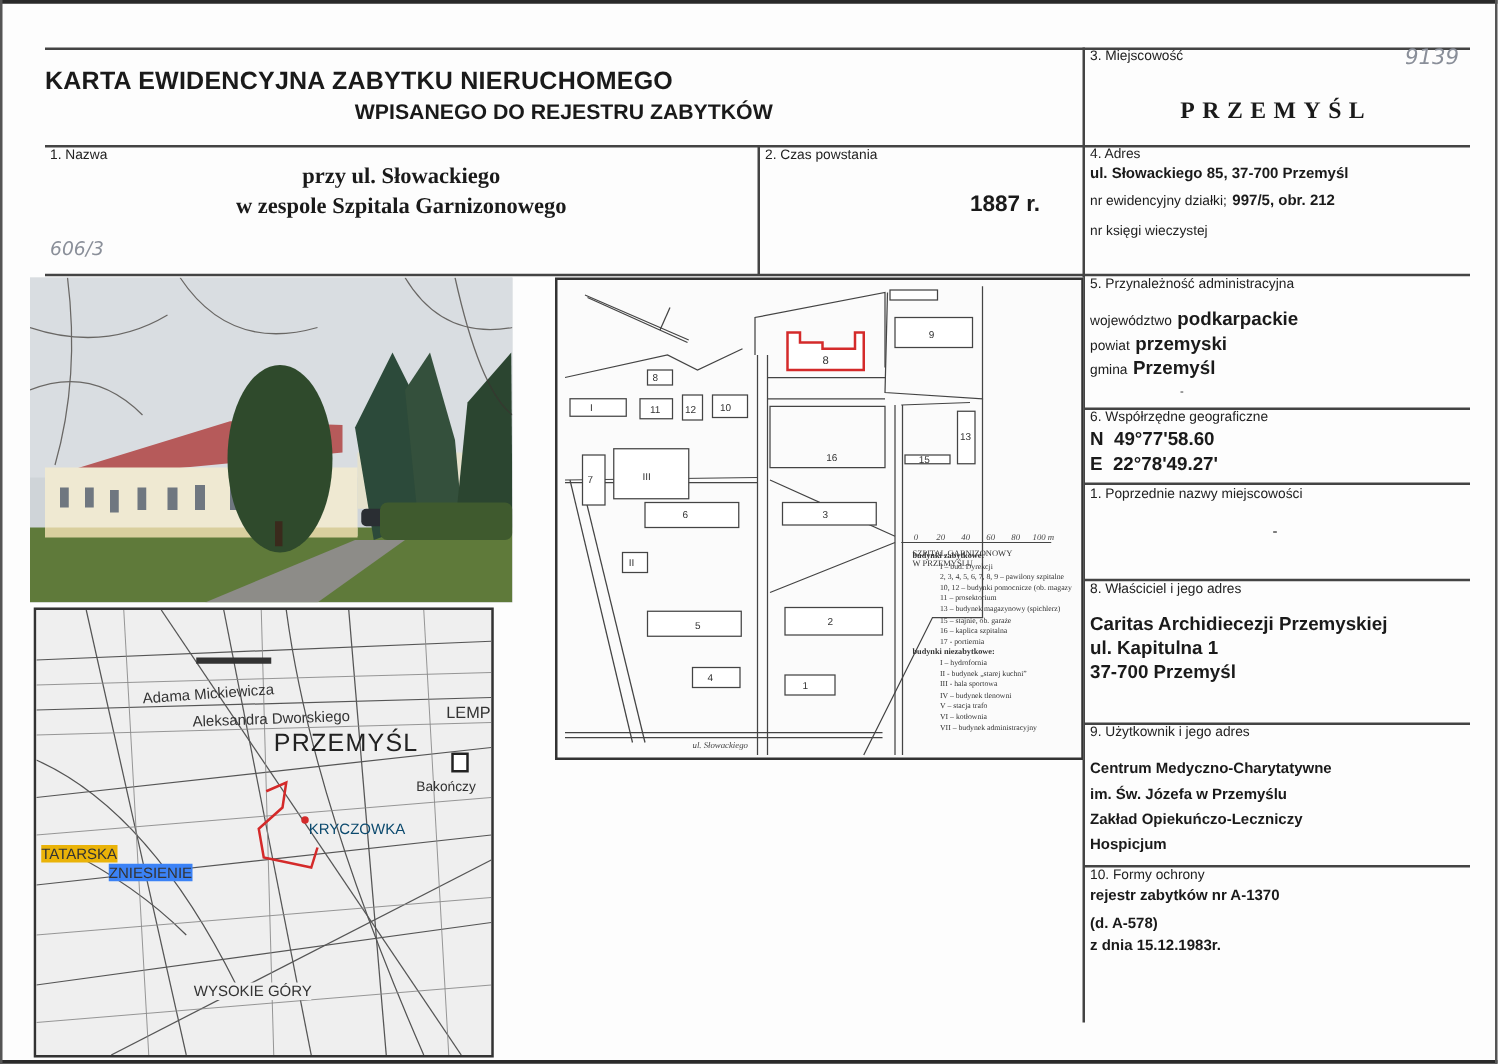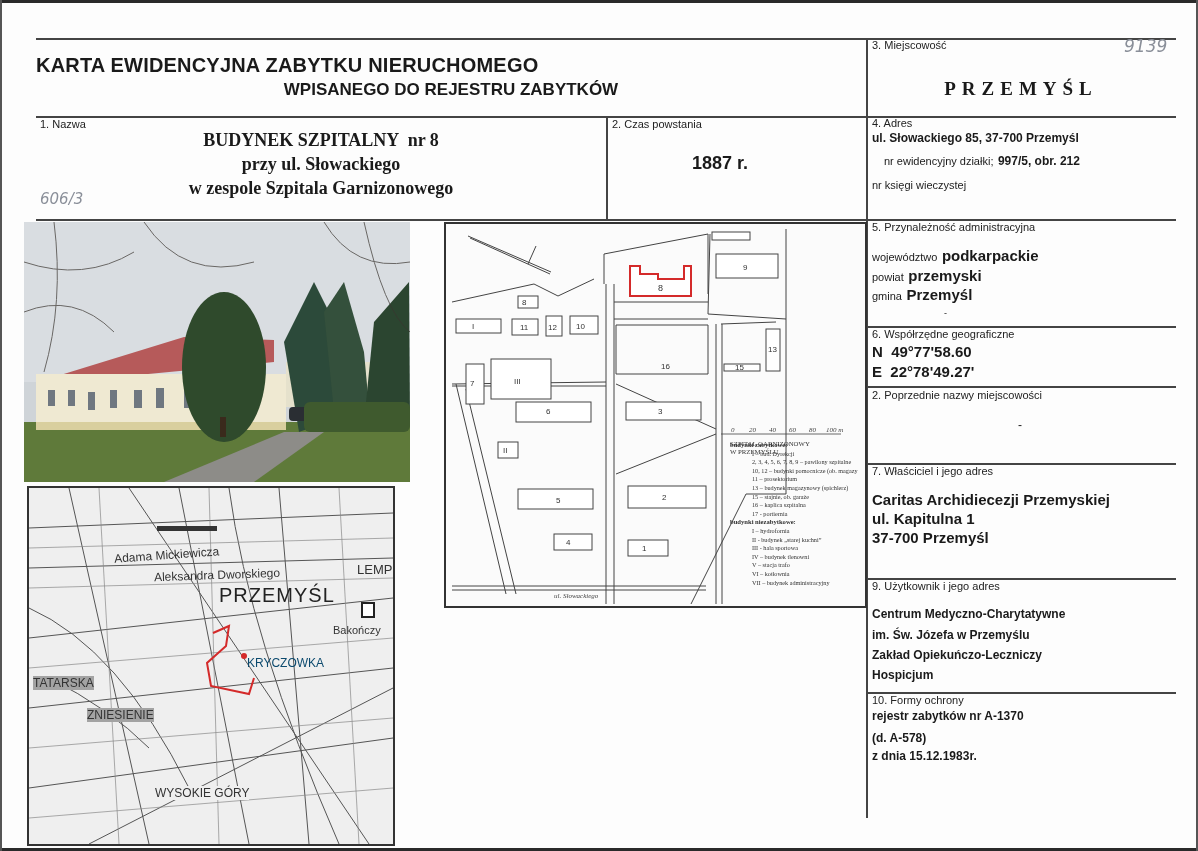--- a/index.html
+++ b/index.html
@@ -12,21 +12,21 @@
   .scan-edge-left { position:absolute; left:0; top:0; width:2px; height:851px; background:#555; }
   .scan-edge-right { position:absolute; right:0; top:0; width:2px; height:851px; background:#555; }
   .hline { position:absolute; height:2px; background:#444; }
   .vline { position:absolute; width:2px; background:#444; }
   .lbl { position:absolute; font-size:11px; color:#222; }
   .title1 { position:absolute; left:36px; top:54px; width:830px; text-align:left; font-weight:bold; font-size:20px; letter-spacing:0.2px; }
   .title2 { position:absolute; left:36px; top:80px; width:830px; text-align:center; font-weight:bold; font-size:17px; }
   .serif { font-family:"Liberation Serif", serif; font-weight:bold; }
   .city { position:absolute; left:868px; top:78px; width:306px; text-align:center; font-size:19px; letter-spacing:6px; }
   .name-block { position:absolute; left:36px; top:128px; width:570px; text-align:center; font-size:18px; line-height:24px; }
-  .year { position:absolute; left:608px; top:153px; width:224px; text-align:center; font-weight:bold; font-size:18px; }
+  .year { position:absolute; left:608px; top:153px; width:224px; text-align:right; font-weight:bold; font-size:18px; }
   .b16 { font-weight:bold; font-size:12px; }
   .b15 { font-weight:bold; font-size:15px; }
   .val-line { position:absolute; left:872px; white-space:nowrap; }
   .small { font-size:11px; font-weight:normal; }
   .handwrite { position:absolute; font-family:"DejaVu Sans", sans-serif; color:#8a8f99; font-style:italic; }
   .photo { position:absolute; left:24px; top:222px; width:386px; height:260px; overflow:hidden; background:#cfd4d8; }
   .citymap { position:absolute; left:27px; top:486px; width:364px; height:356px; border:2px solid #333; background:#eeeeee; overflow:hidden; }
   .siteplan { position:absolute; left:444px; top:222px; width:419px; height:382px; border:2px solid #333; background:#fbfbfb; overflow:hidden; }
   .legend { position:absolute; left:730px; top:441px; width:135px; font-family:"Liberation Serif", serif; font-size:6.2px; line-height:8.6px; color:#333; }
   .legend .ind { padding-left:22px; }
@@ -55,31 +55,30 @@
 <div class="title2">WPISANEGO DO REJESTRU ZABYTKÓW</div>
 
 <div class="handwrite" style="left:1124px; top:36px; font-size:17px;">9139</div>
 <div class="handwrite" style="left:40px; top:190px; font-size:15px;">606/3</div>
 
 <div class="lbl" style="left:872px; top:39px;">3. Miejscowość</div>
 <div class="city serif">PRZEMYŚL</div>
 
 <div class="lbl" style="left:40px; top:118px;">1. Nazwa</div>
 <div class="name-block serif">
-  <div style="white-space:pre;">BUDYNEK SZPITALNY  nr 8</div>
   <div>przy ul. Słowackiego</div>
   <div>w zespole Szpitala Garnizonowego</div>
 </div>
 
 <div class="lbl" style="left:612px; top:118px;">2. Czas powstania</div>
 <div class="year">1887 r.</div>
 
 <div class="lbl" style="left:872px; top:117px;">4. Adres</div>
 <div class="val-line b16" style="top:131px;">ul. Słowackiego 85, 37-700 Przemyśl</div>
-<div class="val-line" style="top:151px;margin-left:12px;">
+<div class="val-line" style="top:151px;">
   <span class="small">nr ewidencyjny działki;</span>
   <span class="b16">997/5, obr. 212</span>
 </div>
 <div class="lbl" style="left:872px; top:179px;">nr księgi wieczystej</div>
 
 <div class="lbl" style="left:872px; top:221px;">5. Przynależność administracyjna</div>
 <div class="val-line" style="top:247px;">
   <span class="small">województwo</span>
   <span class="b15">podkarpackie</span>
 </div>
@@ -90,24 +89,24 @@
 <div class="val-line" style="top:286px;">
   <span class="small">gmina</span>
   <span class="b15">Przemyśl</span>
 </div>
 <div class="lbl" style="left:944px; top:308px; font-size:9px;">-</div>
 
 <div class="lbl" style="left:872px; top:328px;">6. Współrzędne geograficzne</div>
 <div class="val-line b15" style="top:343px; white-space:pre;">N  49°77'58.60</div>
 <div class="val-line b15" style="top:363px; white-space:pre;">E  22°78'49.27'</div>
 
-<div class="lbl" style="left:872px; top:389px;">2. Poprzednie nazwy miejscowości</div>
+<div class="lbl" style="left:872px; top:389px;">1. Poprzednie nazwy miejscowości</div>
 <div class="lbl" style="left:1018px; top:418px; font-size:12px;">-</div>
 
-<div class="lbl" style="left:872px; top:465px;">7. Właściciel i jego adres</div>
+<div class="lbl" style="left:872px; top:465px;">8. Właściciel i jego adres</div>
 <div class="val-line b15" style="top:491px;">Caritas Archidiecezji Przemyskiej</div>
 <div class="val-line b15" style="top:510px;">ul. Kapitulna 1</div>
 <div class="val-line b15" style="top:529px;">37-700 Przemyśl</div>
 
 <div class="lbl" style="left:872px; top:580px;">9. Użytkownik i jego adres</div>
 <div class="val-line b16" style="top:607px;">Centrum Medyczno-Charytatywne</div>
 <div class="val-line b16" style="top:628px;">im. Św. Józefa w Przemyślu</div>
 <div class="val-line b16" style="top:648px;">Zakład Opiekuńczo-Leczniczy</div>
 <div class="val-line b16" style="top:668px;">Hospicjum</div>
 
@@ -183,22 +182,22 @@
     <rect x="128" y="38" width="60" height="5" fill="#333"></rect>
     <path d="M184 145 L200 138 L197 158 L178 175 L182 198 L220 206 L225 190" stroke="#d42a2a" stroke-width="2" fill="none"></path>
     <circle cx="215" cy="168" r="3" fill="#d42a2a"></circle>
   </svg>
   <div style="position:absolute; left:85px; top:60px; font-size:12px; color:#333; transform:rotate(-4deg);">Adama Mickiewicza</div>
   <div style="position:absolute; left:125px; top:80px; font-size:12px; color:#333; transform:rotate(-2deg);">Aleksandra Dworskiego</div>
   <div style="position:absolute; left:190px; top:96px; font-size:20px; color:#222; letter-spacing:1px;">PRZEMYŚL</div>
   <div style="position:absolute; left:328px; top:74px; font-size:13px; color:#333;">LEMP</div>
   <div style="position:absolute; left:304px; top:136px; font-size:11px; color:#333;">Bakończy</div>
   <div style="position:absolute; left:218px; top:168px; font-size:12px; color:#0c4a6e;">KRYCZOWKA</div>
-  <div style="position:absolute; left:4px; top:188px; font-size:12px; color:#333; background:#a3a3a3;">TATARSKA</div>
-  <div style="position:absolute; left:58px; top:220px; font-size:12px; color:#333; background:#a3a3a3;">ZNIESIENIE</div>
+  <div style="position:absolute; left:4px; top:188px; font-size:12px; color:#333; background:#eab308;">TATARSKA</div>
+  <div style="position:absolute; left:58px; top:203px; font-size:12px; color:#333; background:#3b82f6;">ZNIESIENIE</div>
   <div style="position:absolute; left:126px; top:298px; font-size:12px; color:#333; background:#efefef;">WYSOKIE GÓRY</div>
   <div style="position:absolute; left:332px; top:114px; width:10px; height:12px; border:2px solid #222; background:#fff;"></div>
 </div>
 
 <div class="siteplan">
   <svg width="419" height="382" viewBox="0 0 419 382">
     <g stroke="#444" stroke-width="1" fill="none">
       <path d="M22 12 L105 48"></path>
         <path d="M24 14 L104 50"></path>
         <path d="M82 40 L90 22"></path>

